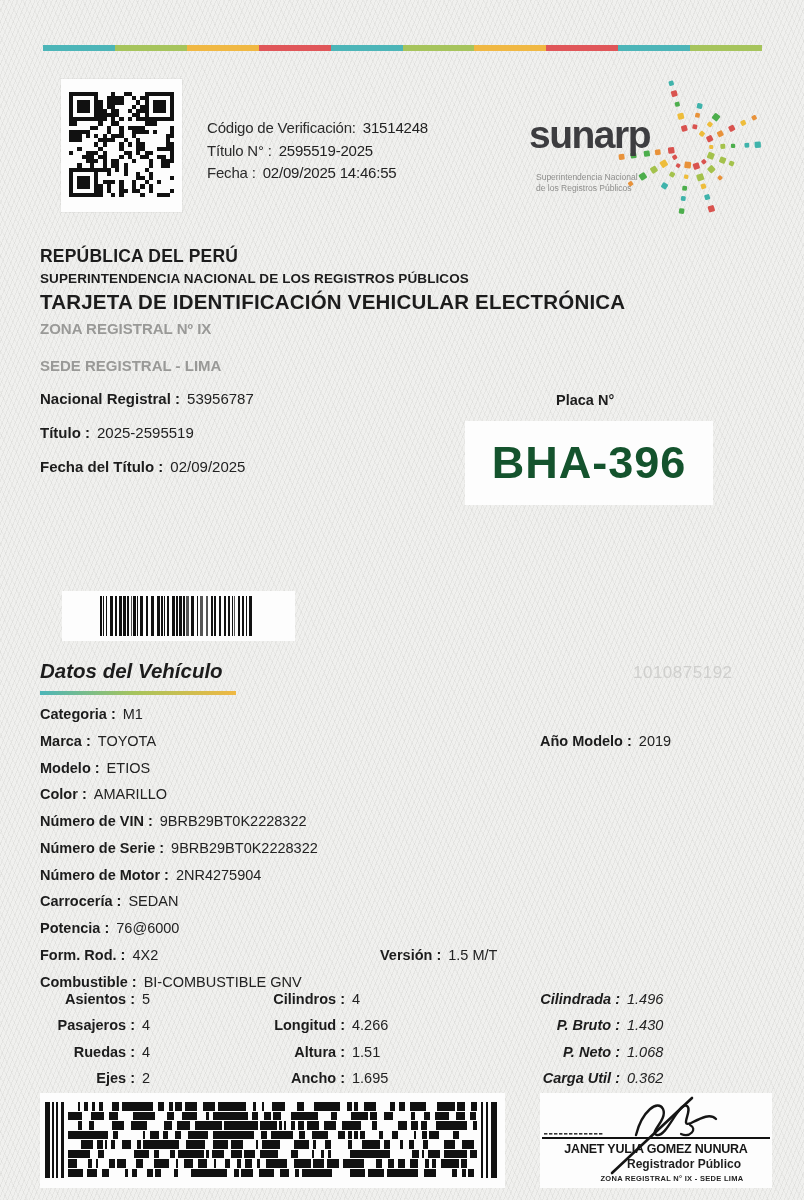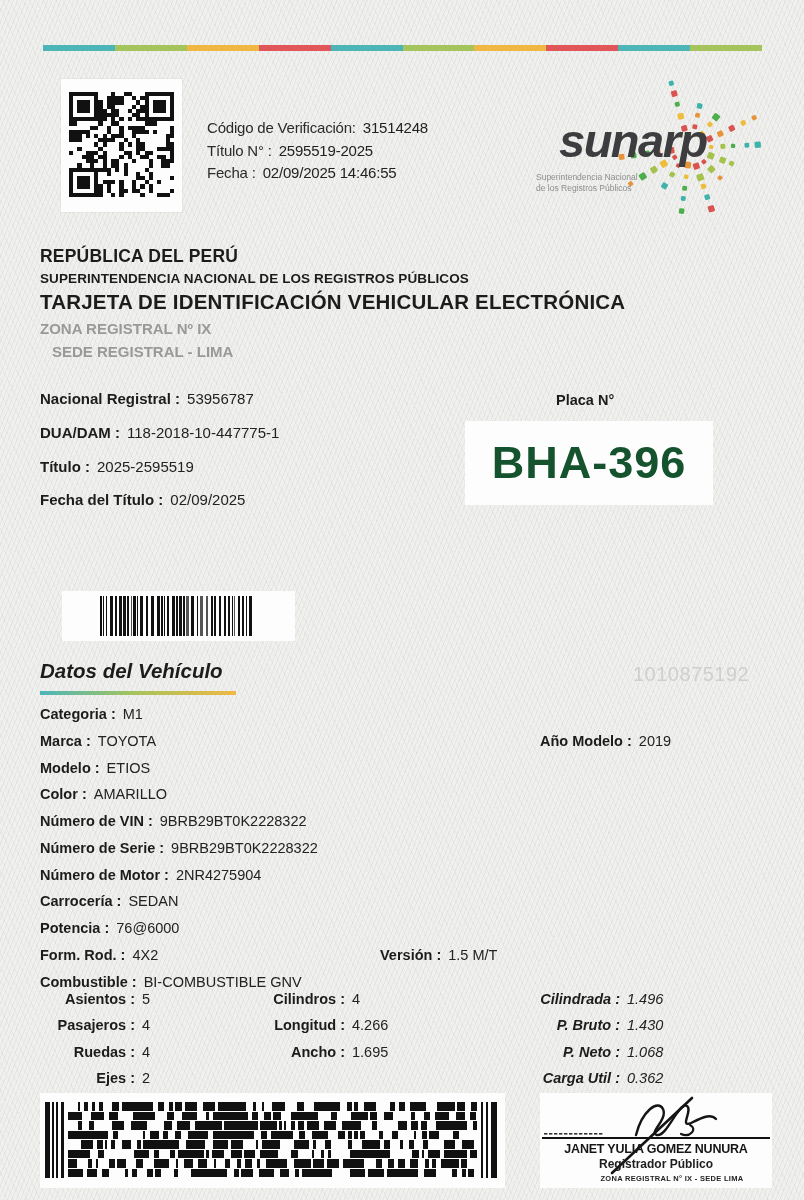--- a/index.html
+++ b/index.html
@@ -19,48 +19,48 @@
   #stripe{left:43px;top:45px;width:719px;height:6px;display:flex;}
   #stripe span{flex:1 1 0;height:100%;}
   
   #qr-box{left:61px;top:79px;width:121px;height:133px;box-shadow:0 0 0 1px rgba(0,0,0,.03);}
   #qr-box svg{position:absolute;left:8px;top:13px;}
   
   #verif{left:207px;top:117px;font-size:15px;line-height:22.5px;color:#2b2b2b;letter-spacing:-0.2px;}
   #verif .lbl{font-weight:400;}
   #verif .val{font-weight:400;margin-top:29px;}
   
-  #logo-word{left:559px;top:113px;font-size:47px;font-weight:700;color:#3d3d40;letter-spacing:-1.5px;font-style:italic;}
+  #logo-word{left:529px;top:113px;font-size:39px;font-weight:700;color:#3d3d40;letter-spacing:-1.5px;}
   #logo-sub{left:536px;top:172px;font-size:8.5px;line-height:11px;color:#8e8e8c;}
   #burst{left:598px;top:74px;width:195px;height:150px;}
   
   .hline{left:40px;font-weight:700;}
   #h1{top:246px;font-size:17.5px;letter-spacing:.2px;}
   #h2{top:271px;font-size:13.5px;letter-spacing:.1px;}
   #h3{top:290px;font-size:20.5px;letter-spacing:.2px;}
   #h4{top:320px;font-size:15px;color:#999997;}
-  #h5{top:343px;font-size:15px;color:#999997;margin-left:12px;}
+  #h5{top:357px;font-size:15px;color:#999997;}
   
   .lbl{font-weight:700;}
   .val{font-weight:400;color:#222;}
   .lbl{margin-right:7px;}
   
   #reg-fields{left:40px;top:390px;font-size:15px;}
   .rrow{height:33.8px;}
   
   #placa-label{left:556px;top:392px;font-size:14.5px;font-weight:700;}
   #placa-box{left:465px;top:421px;width:248px;height:84px;display:flex;align-items:center;justify-content:center;}
   #placa-value{font-size:45px;font-weight:700;letter-spacing:1px;color:#14532d;}
   
   #bc1-box{left:62px;top:591px;width:233px;height:50px;}
   #bc1-box svg{position:absolute;left:38px;top:5px;}
   
   #datos-title{left:40px;top:659px;font-size:20.5px;font-weight:700;font-style:italic;}
   #datos-underline{left:40px;top:691px;width:196px;height:4px;}
-  #refnum{left:633px;top:663px;font-size:20px;color:#cfcfcd;letter-spacing:.5px;}
+  #refnum{left:633px;top:663px;font-size:17px;color:#cfcfcd;letter-spacing:.5px;}
   
   #veh-fields{left:40px;top:706px;font-size:14.5px;}
   .vrow{height:26.75px;}
   #ano-modelo{left:540px;top:733px;font-size:14.5px;text-align:right;}
   #version{left:380px;top:947px;font-size:14.5px;}
   
   .spec-col{font-size:14.5px;}
   #spec1{left:40px;top:991px;}
   #spec2{left:230px;top:991px;}
   #spec3{left:470px;top:991px;font-style:italic;}
@@ -69,21 +69,21 @@
   #spec1 .lbl{width:95px;}
   #spec2 .lbl{width:115px;}
   #spec3 .lbl{width:150px;}
   
   #bc2-box{left:40px;top:1093px;width:465px;height:95px;}
   #bc2-box svg{position:absolute;left:5px;top:9px;}
   
   #sig-box{left:540px;top:1093px;width:232px;height:95px;}
   #sig-svg{position:absolute;left:0;top:0;}
   #sig-name{position:absolute;left:0;top:49px;width:100%;text-align:center;font-size:12.5px;font-weight:700;color:#161616;letter-spacing:-0.2px;}
-  #sig-title{position:absolute;left:0;top:64px;width:100%;text-align:center;font-size:12px;font-weight:700;color:#1e1e1e;}
+  #sig-title{position:absolute;left:0;top:64px;width:100%;text-align:center;font-size:12px;font-weight:700;color:#1e1e1e;padding-left:28px;}
   #sig-zone{position:absolute;left:16px;top:81px;width:100%;text-align:center;font-size:7.5px;font-weight:700;color:#222;letter-spacing:.3px;}
 </style>
 </head>
 <body>
 
 <div class="page">
 
   <div id="stripe" class="abs">
       <span style="background: rgb(76, 181, 184);"></span>
       <span style="background: rgb(166, 196, 92);"></span>
@@ -461,21 +461,20 @@
   </div>
 
   <div id="h1" class="abs hline">REPÚBLICA DEL PERÚ</div>
   <div id="h2" class="abs hline">SUPERINTENDENCIA NACIONAL DE LOS REGISTROS PÚBLICOS</div>
   <div id="h3" class="abs hline">TARJETA DE IDENTIFICACIÓN VEHICULAR ELECTRÓNICA</div>
   <div id="h4" class="abs hline">ZONA REGISTRAL Nº IX</div>
   <div id="h5" class="abs hline">SEDE REGISTRAL - LIMA</div>
 
   <div id="reg-fields" class="abs">
       <div class="rrow"><span class="lbl">Nacional Registral :</span><span class="val">53956787</span></div>
-      <div class="rrow"><span class="lbl">DUA/DAM :</span><span class="val">118-2018-10-447775-1</span></div>
       <div class="rrow"><span class="lbl">Título :</span><span class="val">2025-2595519</span></div>
       <div class="rrow"><span class="lbl">Fecha del Título :</span><span class="val">02/09/2025</span></div>
     </div>
 
   <div id="placa-label" class="abs">Placa N°</div>
   <div id="placa-box" class="abs white">
     <span id="placa-value">BHA-396</span>
   </div>
 
   <div id="bc1-box" class="abs white">
@@ -547,20 +546,21 @@
 
   <div id="spec1" class="abs spec-col">
       <div class="srow"><span class="lbl">Asientos :</span><span class="val">5</span></div>
       <div class="srow"><span class="lbl">Pasajeros :</span><span class="val">4</span></div>
       <div class="srow"><span class="lbl">Ruedas :</span><span class="val">4</span></div>
       <div class="srow"><span class="lbl">Ejes :</span><span class="val">2</span></div>
     </div>
   <div id="spec2" class="abs spec-col">
       <div class="srow"><span class="lbl">Cilindros :</span><span class="val">4</span></div>
       <div class="srow"><span class="lbl">Longitud :</span><span class="val">4.266</span></div>
+      <div class="srow"><span class="lbl">Altura :</span><span class="val">1.51</span></div>
       <div class="srow"><span class="lbl">Ancho :</span><span class="val">1.695</span></div>
     </div>
   <div id="spec3" class="abs spec-col">
       <div class="srow"><span class="lbl">Cilindrada :</span><span class="val">1.496</span></div>
       <div class="srow"><span class="lbl">P. Bruto :</span><span class="val">1.430</span></div>
       <div class="srow"><span class="lbl">P. Neto :</span><span class="val">1.068</span></div>
       <div class="srow"><span class="lbl">Carga Util :</span><span class="val">0.362</span></div>
     </div>
 
   <div id="bc2-box" class="abs white">

